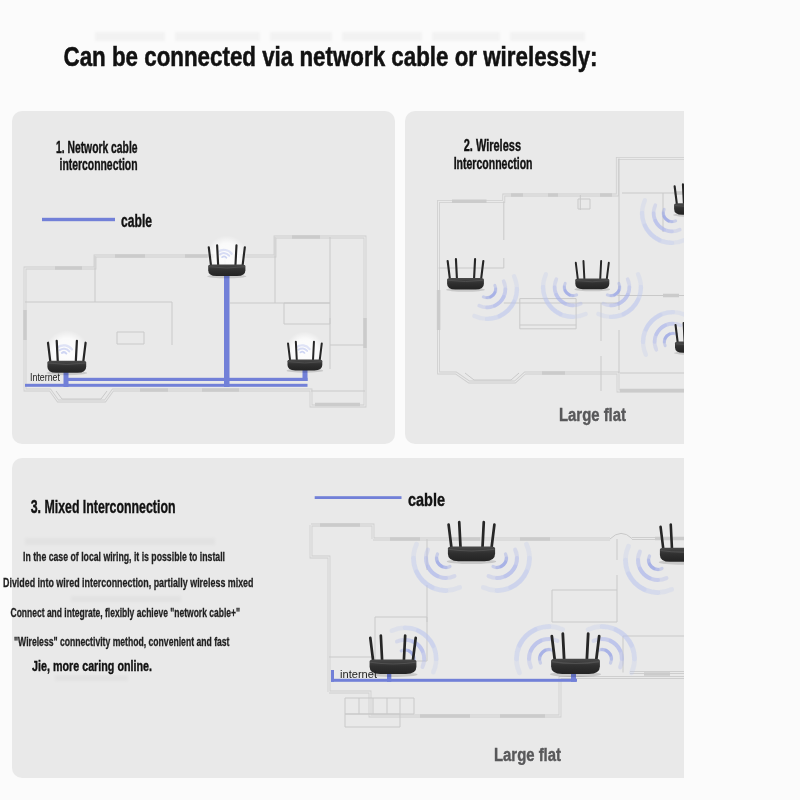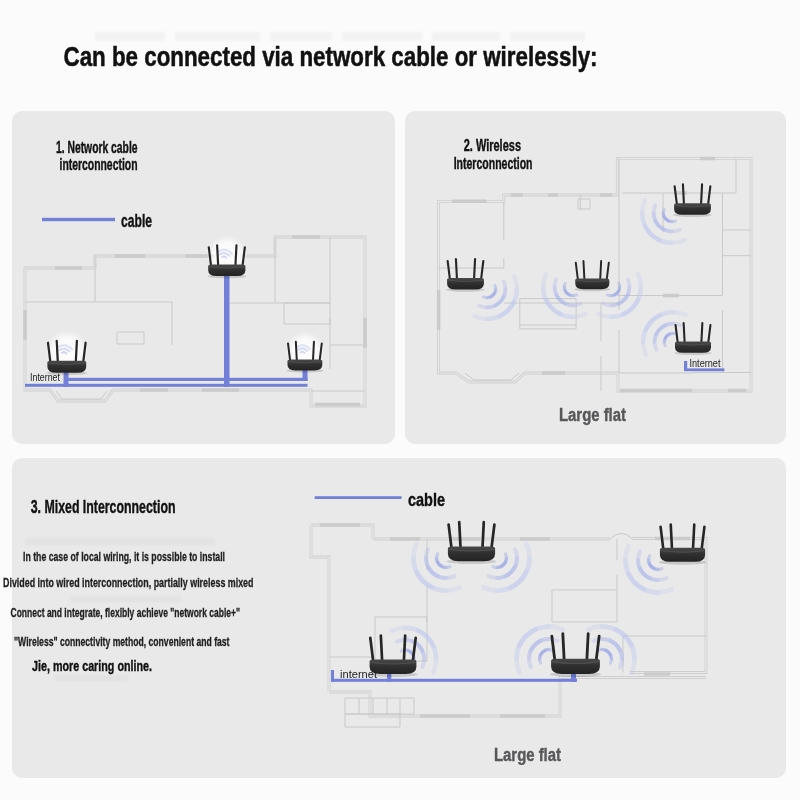--- a/index.html
+++ b/index.html
@@ -1,16 +1,16 @@
 <!DOCTYPE html>
 <html><head>
 <meta charset="utf-8">
 <style>
   html,body{margin:0;padding:0;background:#fbfbfb;}
-  #page{position:relative;width:800px;height:800px;background:#fbfbfb;overflow:hidden;
+  #page{position:relative;width:684px;height:800px;background:#fbfbfb;overflow:hidden;
         font-family:"Liberation Sans",sans-serif;}
   .panel{position:absolute;background:#e9e9e9;border-radius:10px;}
   #p1{left:12px;top:111px;width:383px;height:333px;}
   #p2{left:405px;top:111px;width:381px;height:333px;}
   #p3{left:12px;top:458px;width:774px;height:320px;}
   svg{position:absolute;left:0;top:0;}
 </style>
 </head>
 <body>
 <div id="page">

